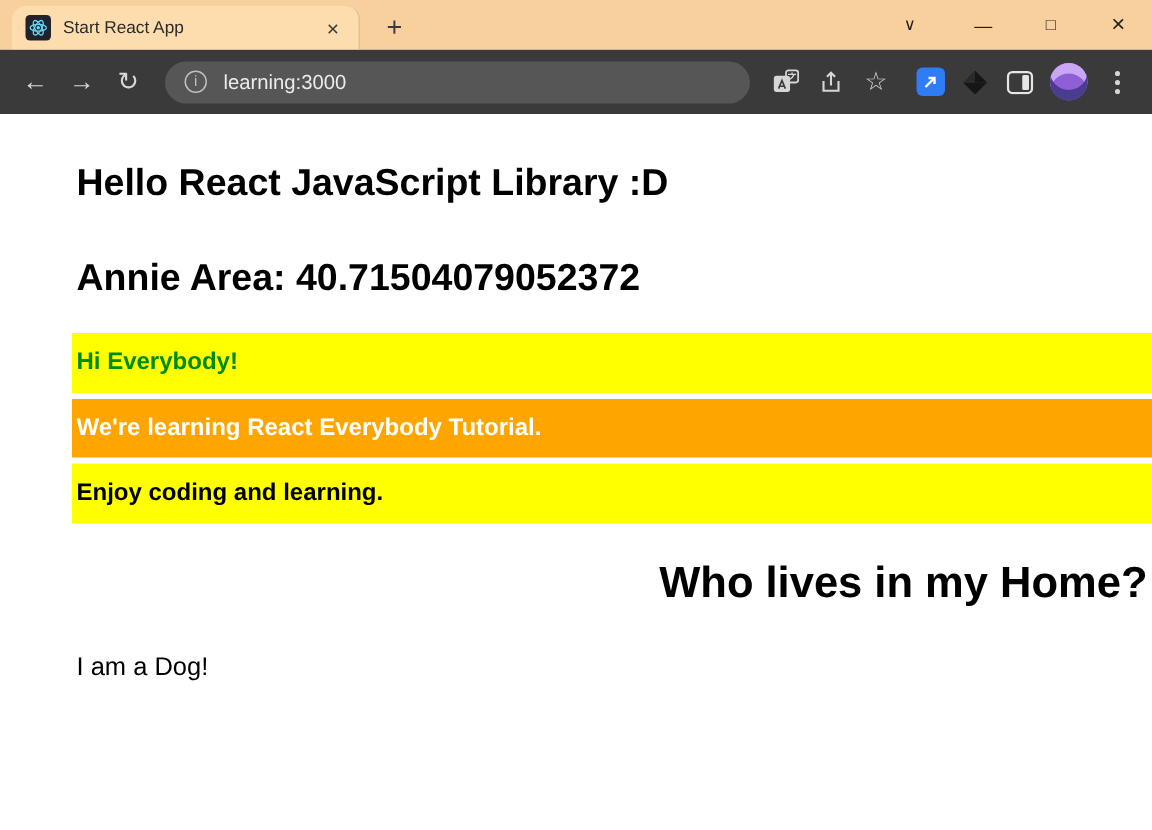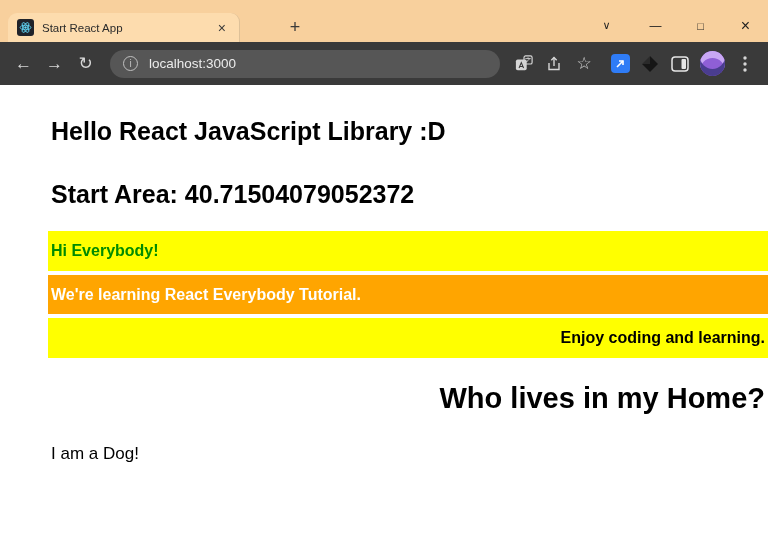--- a/index.html
+++ b/index.html
@@ -2,21 +2,21 @@
 <html><head>
 <meta charset="utf-8">
 <style>
   * { box-sizing: border-box; margin: 0; padding: 0; }
   html,body { width: 768px; height: 553px; }
   body { font-family: "Liberation Sans", sans-serif; background: #fff; }
 
   .window { width: 768px; height: 553px; display: flex; flex-direction: column; overflow: hidden; background: #fff; }
 
   
-  .tabstrip { height: 42px; background: #f8d09d; display: flex; align-items: flex-end; position: relative; flex: 0 0 auto; gap: 32px; }
+  .tabstrip { height: 33px; background: #f8d09d; display: flex; align-items: flex-end; position: relative; flex: 0 0 auto; }
   .tab { height: 29px; width: 232px; margin-left: 8px; background: #fddcae; border-radius: 9px 9px 0 0;
          display: flex; align-items: center; padding: 0 9px; gap: 8px; border-right: 1px solid rgba(0,0,0,0.12); }
   .favicon-box { width: 17px; height: 17px; background: #20232a; border-radius: 3px; display: grid; place-items: center; flex: 0 0 auto; }
   .tab-title { font-size: 11.5px; color: #2b2b2b; flex: 1; white-space: nowrap; overflow: hidden; }
   .tab-close { font-size: 14px; color: #3a3a3a; line-height: 1; padding: 2px 4px; }
   .newtab { width: 26px; height: 26px; margin: 0 0 2px 10px; display: grid; place-items: center; font-size: 18px; color: #3a3a3a; }
   .ts-spacer { flex: 1; }
   .win-controls { display: flex; align-items: stretch; height: 33px; }
   .wc { width: 45px; height: 33px; display: grid; place-items: center; color: #1f1f1f; font-size: 13px; }
   .wc.chev { font-size: 11px; margin-right: 4px; }
@@ -39,21 +39,21 @@
             box-shadow: inset 0 -7px 0 #4a3d8f, inset 0 7px 0 #c9a7f5; margin: 0 5px; flex: 0 0 auto; }
   .gap-l { margin-left: 6px; }
 
   
   .content { flex: 1 1 auto; background: #ffffff; overflow: hidden; color: #000; padding-left: 48px; }
   .h-hello  { font-size: 25px; font-weight: 700; margin: 32px 0 0; padding: 0 3px; }
   .h-area   { font-size: 25px; font-weight: 700; margin: 34px 0 22px; padding: 0 3px; }
   .band     { font-size: 16px; font-weight: 700; line-height: 1.1; padding: 11px 3px; margin: 0 0 4px; }
   .band-hi    { background: #ffff00; color: #008b00; }
   .band-learn { background: #ffa500; color: #ffffff; }
-  .band-enjoy { background: #ffff00; color: #000000; margin-bottom: 0; text-align: right; }
+  .band-enjoy { background: #ffff00; color: #000000; margin-bottom: 0; }
   .h-home   { font-size: 29px; font-weight: 700; margin: 24px 0 0; padding: 0 3px; text-align: right; }
   .t-dog    { font-size: 17px; font-weight: 400; margin: 29px 0 8px; padding: 0 3px; }
   .h-names  { font-size: 27px; font-weight: 700; margin: 33px 0 0; padding: 0 3px; color: #1a1aff; }
 </style>
 </head>
 <body>
 
 <div class="window">
 
   <div class="tabstrip">
@@ -81,21 +81,21 @@
     </div>
   </div>
 
   <div class="toolbar">
     <span class="navbtn">←</span>
     <span class="navbtn">→</span>
     <span class="navbtn">↻</span>
 
     <div class="urlbar">
       <span class="info-badge">i</span>
-      <span class="url-text">localhost:3000</span>
+      <span class="url-text">learning:3000</span>
     </div>
 
     <span class="tb-icon">
       <svg width="18" height="18" viewBox="0 0 20 20">
         <rect x="1" y="5" width="12" height="12" rx="2" fill="#d6d6d6"></rect>
         <path d="M4.5 14.5 7 8.5 9.5 14.5 M5.5 12.8h3" stroke="#3a3a3a" stroke-width="1.2" fill="none"></path>
         <rect x="10" y="1" width="9" height="9" rx="1.8" fill="none" stroke="#d6d6d6" stroke-width="1.3"></rect>
         <path d="M11.5 4h6 M14.5 2.6v1.4 M12.3 7.8c1.6-.8 3.2-2.4 3.7-3.8" stroke="#d6d6d6" stroke-width="1" fill="none"></path>
       </svg>
     </span>
@@ -135,21 +135,21 @@
       <svg width="4" height="16" viewBox="0 0 4 16" fill="#d6d6d6">
         <circle cx="2" cy="2" r="1.7"></circle>
           <circle cx="2" cy="8" r="1.7"></circle>
           <circle cx="2" cy="14" r="1.7"></circle>
       </svg>
     </span>
   </div>
 
   <div class="content">
     <h1 class="h-hello">Hello React JavaScript Library :D</h1>
-    <h1 class="h-area">Start Area: 40.71504079052372</h1>
+    <h1 class="h-area">Annie Area: 40.71504079052372</h1>
     <div class="band band-hi">Hi Everybody!</div>
     <div class="band band-learn">We're learning React Everybody Tutorial.</div>
     <div class="band band-enjoy">Enjoy coding and learning.</div>
     <h1 class="h-home">Who lives in my Home?</h1>
     <div class="t-dog">I am a Dog!</div>
   </div>
 
 </div>
 
 </body></html>

